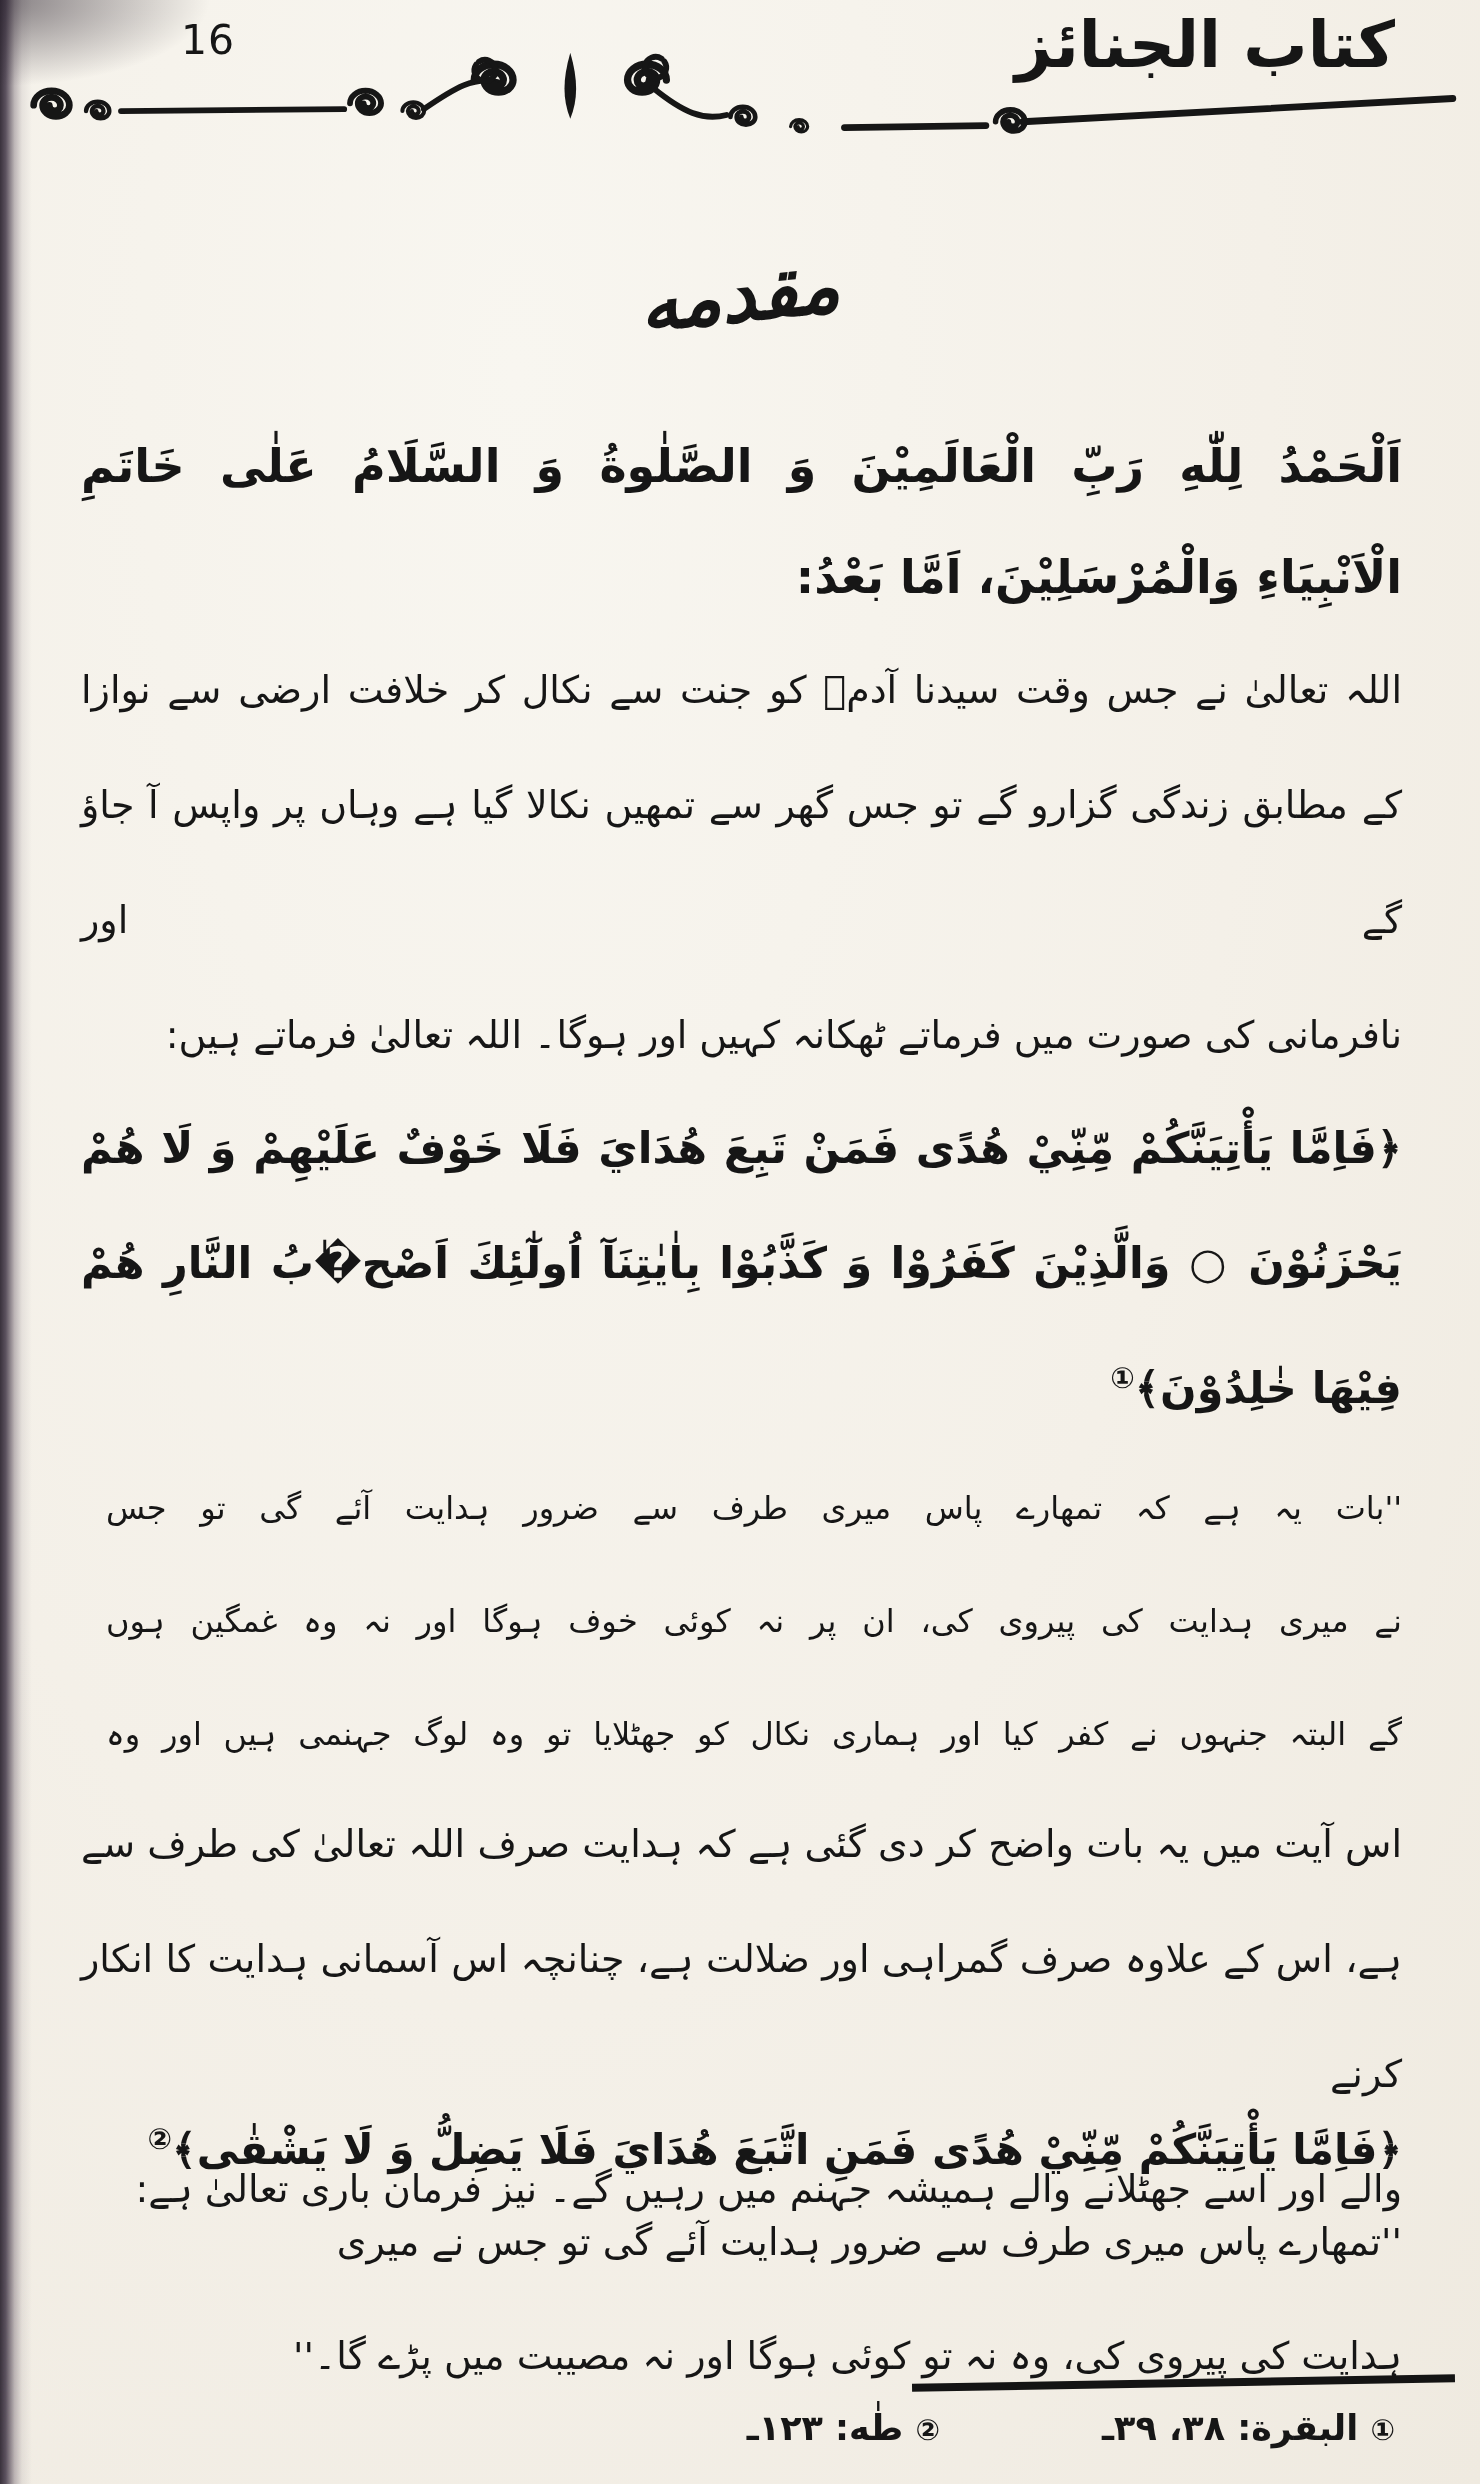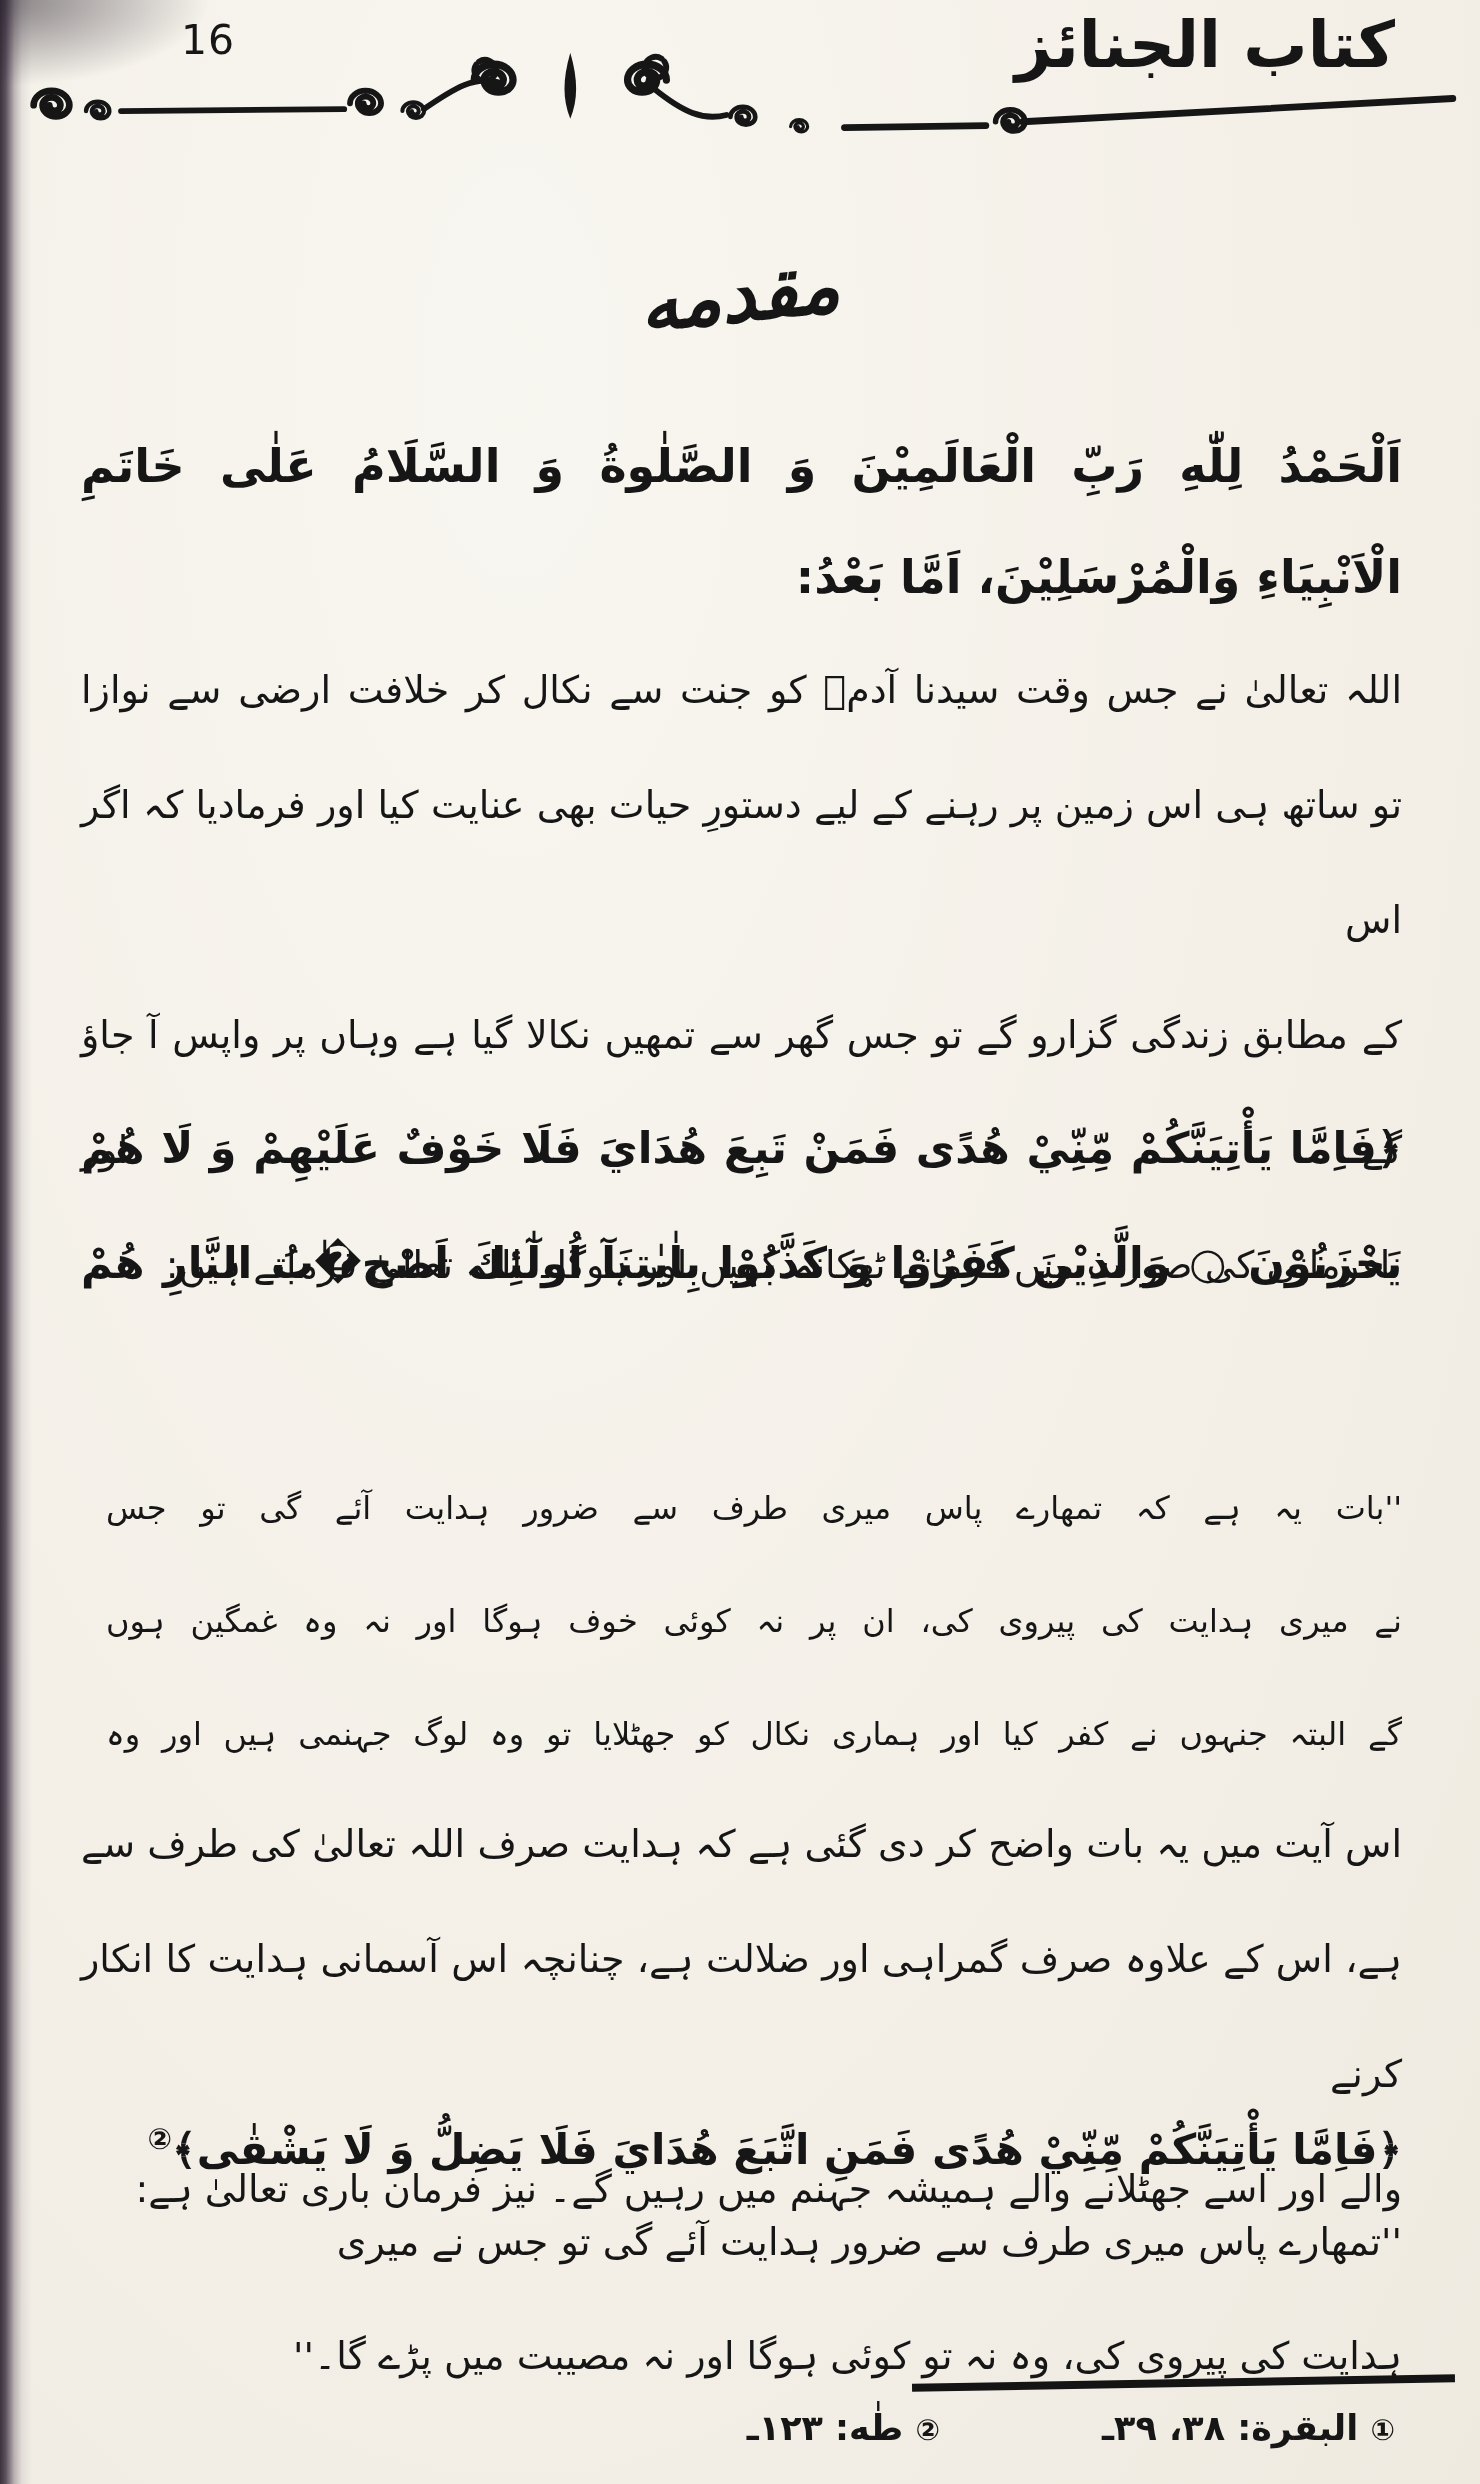--- a/index.html
+++ b/index.html
@@ -112,28 +112,28 @@
 
   <h2 class="section-title"><span>مقدمه</span></h2>
 
   <div class="block arabic-opening">
     <div class="line just">اَلْحَمْدُ لِلّٰهِ رَبِّ الْعَالَمِيْنَ وَ الصَّلٰوةُ وَ السَّلَامُ عَلٰى خَاتَمِ</div>
     <div class="line c">الْاَنْبِيَاءِ وَالْمُرْسَلِيْنَ، اَمَّا بَعْدُ:</div>
   </div>
 
   <div class="block urdu-intro">
     <div class="line just">اللہ تعالیٰ نے جس وقت سیدنا آدمؑ کو جنت سے نکال کر خلافت ارضی سے نوازا</div>
-    <div class="line just">تو ساتھ ہی اس زمین پر رہنے کے لیے دستورِ حیات بھی عنایت کیا اور فرمادیا کہ اگر اس</div>
     <div class="line just">کے مطابق زندگی گزارو گے تو جس گھر سے تمھیں نکالا گیا ہے وہاں پر واپس آ جاؤ گے اور</div>
     <div class="line r">نافرمانی کی صورت میں فرماتے ٹھکانہ کہیں اور ہوگا۔ اللہ تعالیٰ فرماتے ہیں:</div>
   </div>
 
   <div class="block verse verse1">
     <div class="line just">﴿فَاِمَّا يَأْتِيَنَّكُمْ مِّنِّيْ هُدًى فَمَنْ تَبِعَ هُدَايَ فَلَا خَوْفٌ عَلَيْهِمْ وَ لَا هُمْ</div>
     <div class="line just">يَحْزَنُوْنَ ○ وَالَّذِيْنَ كَفَرُوْا وَ كَذَّبُوْا بِاٰيٰتِنَآ اُولٰٓئِكَ اَصْح�ٰبُ النَّارِ هُمْ</div>
+    <div class="line r verse-end"><span>فِيْهَا خٰلِدُوْنَ﴾</span><span class="fn-marker">①</span></div>
   </div>
 
   <div class="block translation1">
     <div class="line just">''بات یہ ہے کہ تمھارے پاس میری طرف سے ضرور ہدایت آئے گی تو جس</div>
     <div class="line just">نے میری ہدایت کی پیروی کی، ان پر نہ کوئی خوف ہوگا اور نہ وہ غمگین ہوں</div>
     <div class="line just">گے البتہ جنہوں نے کفر کیا اور ہماری نکال کو جھٹلایا تو وہ لوگ جہنمی ہیں اور وہ</div>
   </div>
 
   <div class="block verse verse2">
     <div class="line r"><span>﴿فَاِمَّا يَأْتِيَنَّكُمْ مِّنِّيْ هُدًى فَمَنِ اتَّبَعَ هُدَايَ فَلَا يَضِلُّ وَ لَا يَشْقٰى﴾</span><span class="fn-marker">②</span></div>

